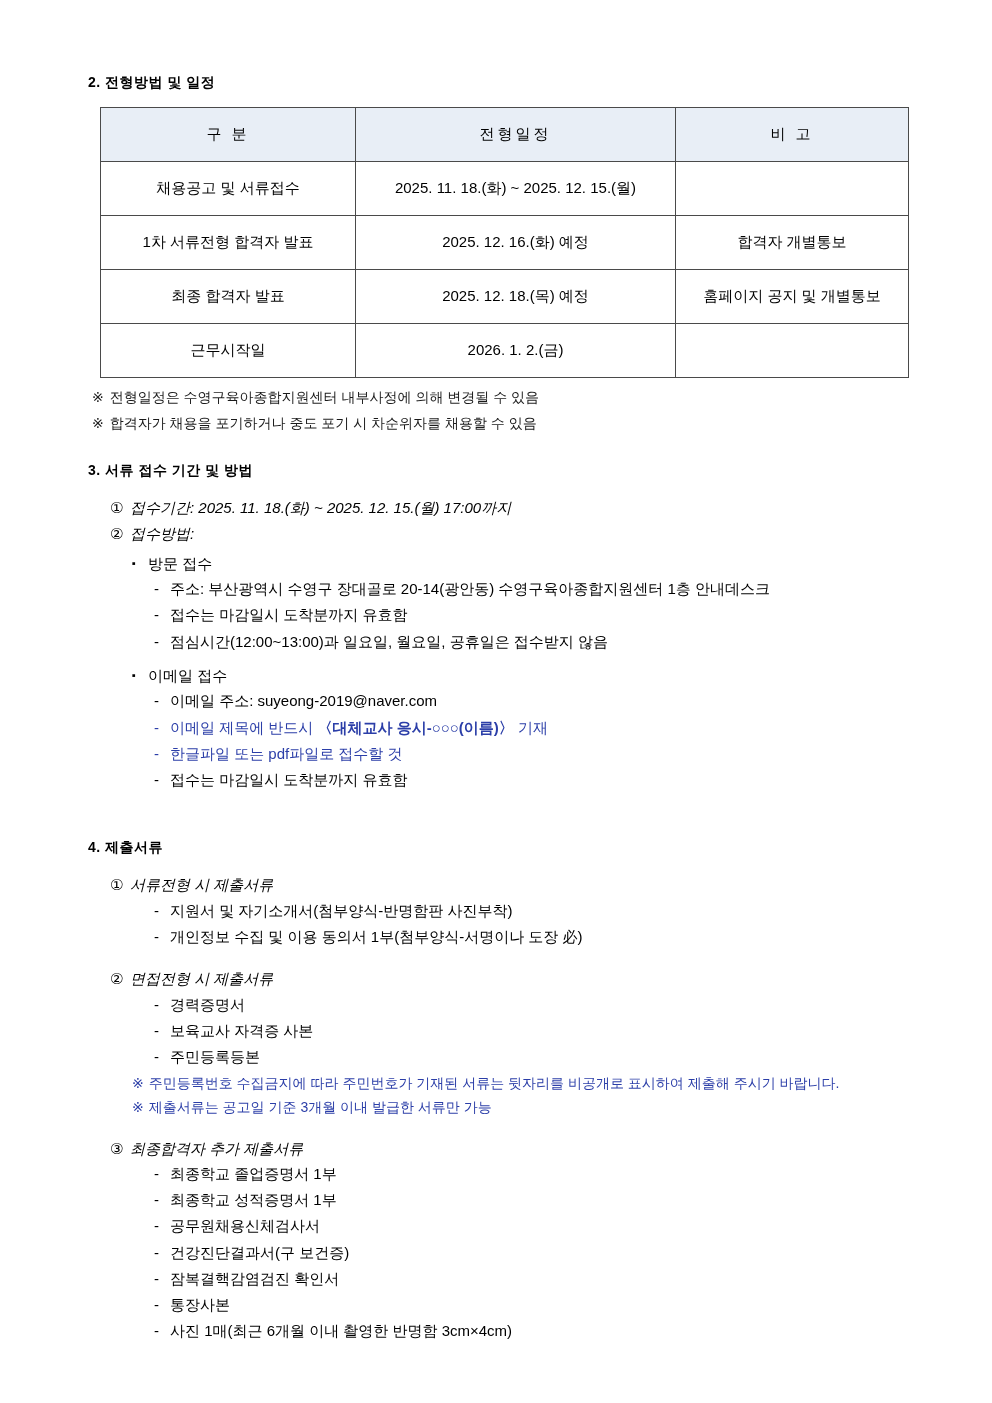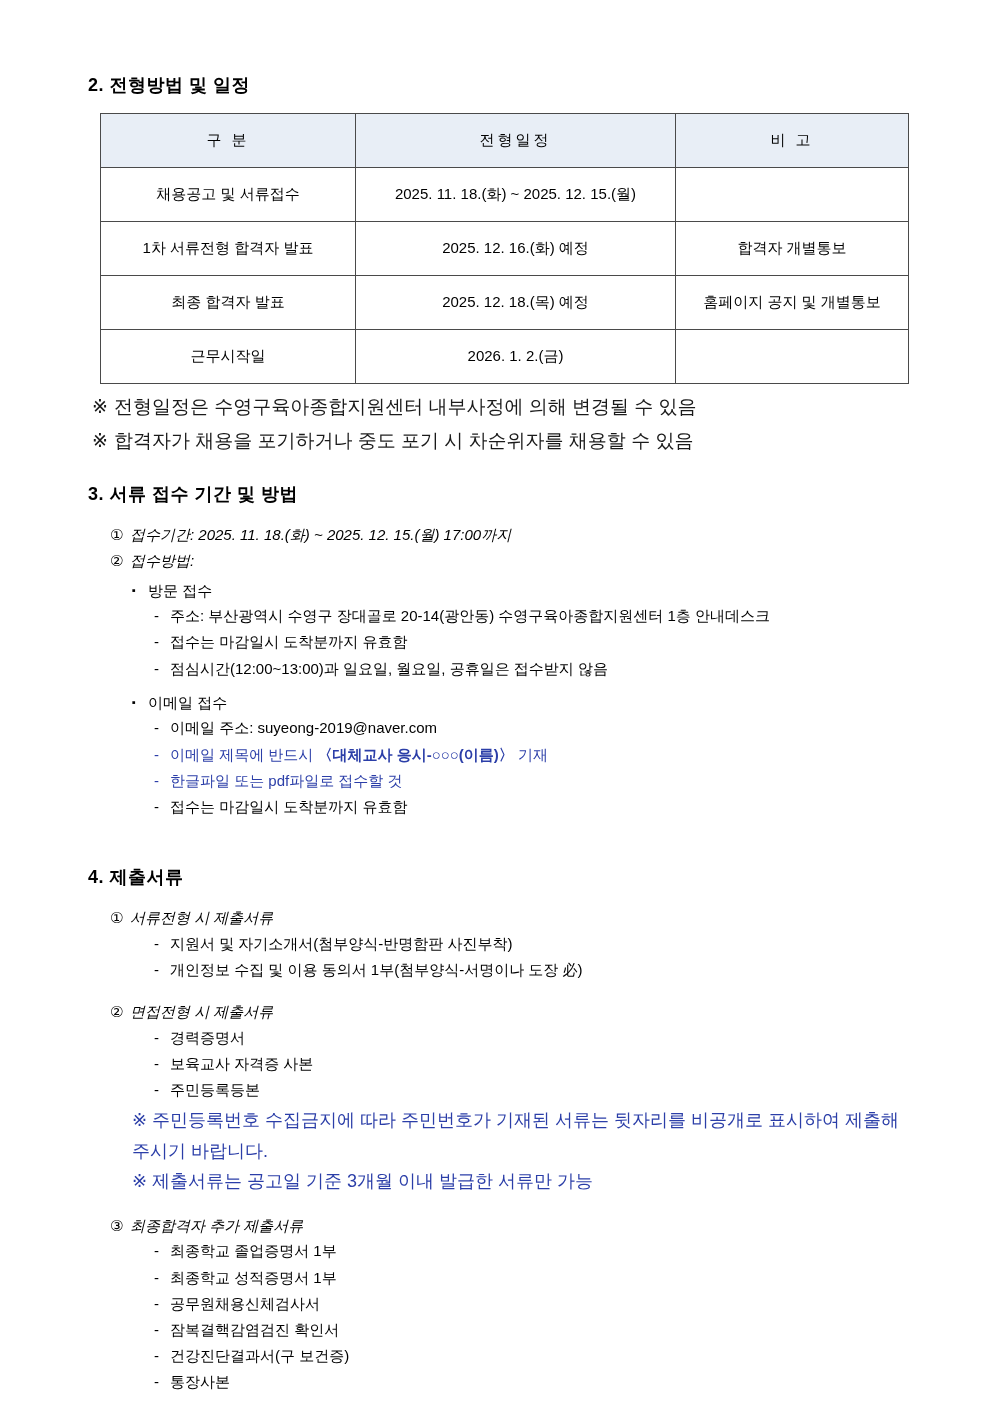--- a/index.html
+++ b/index.html
@@ -18,21 +18,21 @@
   }
   .page {
     position: relative;
     width: 992px;
     min-height: 1403px;
     box-sizing: border-box;
     padding: 72px 88px 40px 88px;
   }
 
   h2.section-title {
-    font-size: 18px;
+    font-size: 14px;
     font-weight: bold;
     margin: 0 0 14px 0;
     letter-spacing: 0.5px;
   }
   .section { margin-bottom: 26px; }
   .section.sec3 { }
   .section.sec4 { margin-top: 44px; }
 
   
   table.schedule {
@@ -57,21 +57,21 @@
   }
   table.schedule tbody td.col-1 {
     font-weight: normal;
   }
   col.c1 { width: 255px; }
   col.c2 { width: 320px; }
   col.c3 { width: 233px; }
 
   .note-line {
     margin: 5px 0 0 4px;
-    font-size: 19px;
+    font-size: 14px;
     color: #1a1a1a;
   }
   .note-line .mark { margin-right: 6px; }
   .notes-wrap { margin-top: 9px; }
 
   
   .lvl1 {
     margin: 0 0 0 22px;
     font-size: 15px;
     line-height: 1.72;
@@ -100,21 +100,21 @@
 
   .blue { color: #2b3ea8; }
   .bold { font-weight: bold; text-align: right; }
   .gap-md { height: 16px; }
 
   .sub-block { margin-top: 8px; }
   .sub-block.first { margin-top: 4px; }
 
   .note-indent {
     margin: 2px 0 0 44px;
-    font-size: 18px;
+    font-size: 14px;
     line-height: 1.7;
   }
   .note-indent .mark { margin-right: 5px; }
 </style>
 </head>
 <body>
 
 <div class="page">
 
   <div class="section sec2">
@@ -268,24 +268,27 @@
       <div>
         <span class="dash">-</span><span>최종학교 졸업증명서 1부</span>
       </div>
       <div>
         <span class="dash">-</span><span>최종학교 성적증명서 1부</span>
       </div>
       <div>
         <span class="dash">-</span><span>공무원채용신체검사서</span>
       </div>
       <div>
+        <span class="dash">-</span><span>건강진단결과서(구 보건증)</span>
+      </div>
+      <div>
         <span class="dash">-</span><span>잠복결핵감염검진 확인서</span>
       </div>
       <div>
-        <span class="dash">-</span><span>건강진단결과서(구 보건증)</span>
-      </div>
-      <div>
         <span class="dash">-</span><span>통장사본</span>
       </div>
+      <div>
+        <span class="dash">-</span><span>사진 1매(최근 6개월 이내 촬영한 반명함 3cm×4cm)</span>
+      </div>
     </div>
   </div>
 
 </div>
 
 </body></html>

